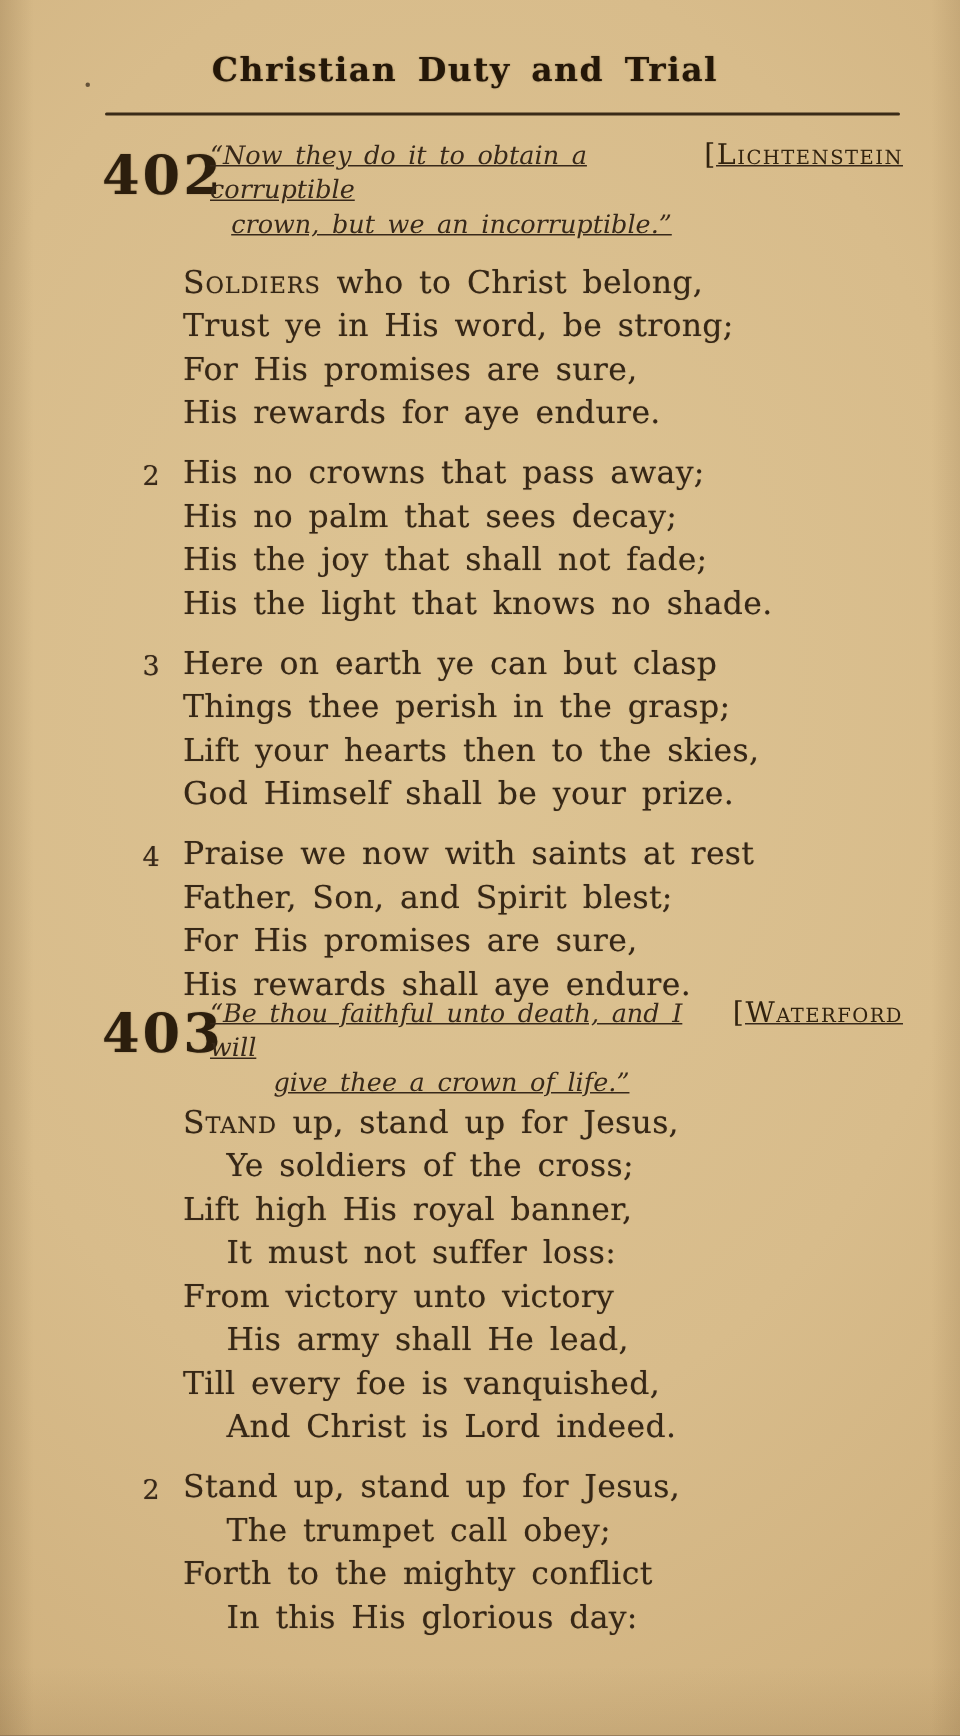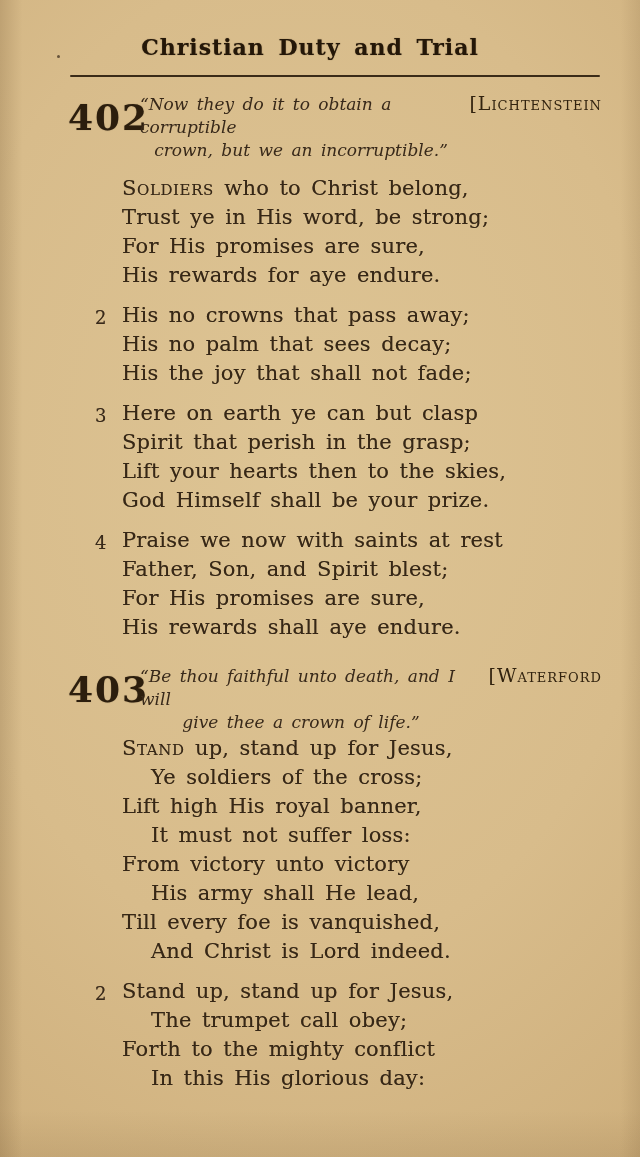--- a/index.html
+++ b/index.html
@@ -35,21 +35,21 @@
   .hymn-402{top:92px;}
   .hymn-403{top:664px;}
 
   .hymn-head{display:flex;align-items:flex-start;}
   .hymn-number{
     width:64px;flex:0 0 64px;
     font-size:36px;font-weight:700;line-height:1;
     padding-top:7px;letter-spacing:2px;color:#2c1e0d;
     text-shadow:0 0 1px rgba(40,24,8,.4);
   }
-  .epigraph{flex:1;padding-left:8px;font-style:italic;font-size:17px;line-height:23px;word-spacing:3px;color:#38291a;}
+  .epigraph{flex:1;padding-left:8px;font-style:italic;font-size:17px;line-height:23px;word-spacing:3px;color:#38291a;text-decoration:underline;}
   .epi-row1{display:flex;justify-content:space-between;align-items:baseline;}
   .tune{font-style:normal;font-variant:small-caps;font-size:19px;letter-spacing:1px;word-spacing:0;white-space:nowrap;padding-left:6px;color:#32230f;text-align:right;}
   .epi-row2{text-align:center;padding-right:140px;}
 
   .stanzas{margin-left:54px;font-size:21px;line-height:29px;word-spacing:3.5px;letter-spacing:.2px;}
   .hymn-402 .stanzas{margin-top:12px;}
   .hymn-403 .stanzas{}
   .stanza{position:relative;margin-bottom:11px;}
   .stanza-num{position:absolute;left:-27px;top:2px;font-size:18px;color:#38291a;}
   .vline{white-space:nowrap;}
@@ -82,25 +82,26 @@
         <div class="vline"><span class="lead">Soldiers</span><span> who to Christ belong,</span></div>
         <div class="vline">Trust ye in His word, be strong;</div>
         <div class="vline">For His promises are sure,</div>
         <div class="vline">His rewards for aye endure.</div>
       </div>
       <div class="stanza">
         <span class="stanza-num">2</span>
         <div class="vline">His no crowns that pass away;</div>
         <div class="vline">His no palm that sees decay;</div>
         <div class="vline">His the joy that shall not fade;</div>
+        <div class="vline">His the light that knows no shade.</div>
       </div>
       <div class="stanza">
         <span class="stanza-num">3</span>
         <div class="vline">Here on earth ye can but clasp</div>
-        <div class="vline">Spirit that perish in the grasp;</div>
+        <div class="vline">Things thee perish in the grasp;</div>
         <div class="vline">Lift your hearts then to the skies,</div>
         <div class="vline">God Himself shall be your prize.</div>
       </div>
       <div class="stanza">
         <span class="stanza-num">4</span>
         <div class="vline">Praise we now with saints at rest</div>
         <div class="vline">Father, Son, and Spirit blest;</div>
         <div class="vline">For His promises are sure,</div>
         <div class="vline">His rewards shall aye endure.</div>
       </div>

